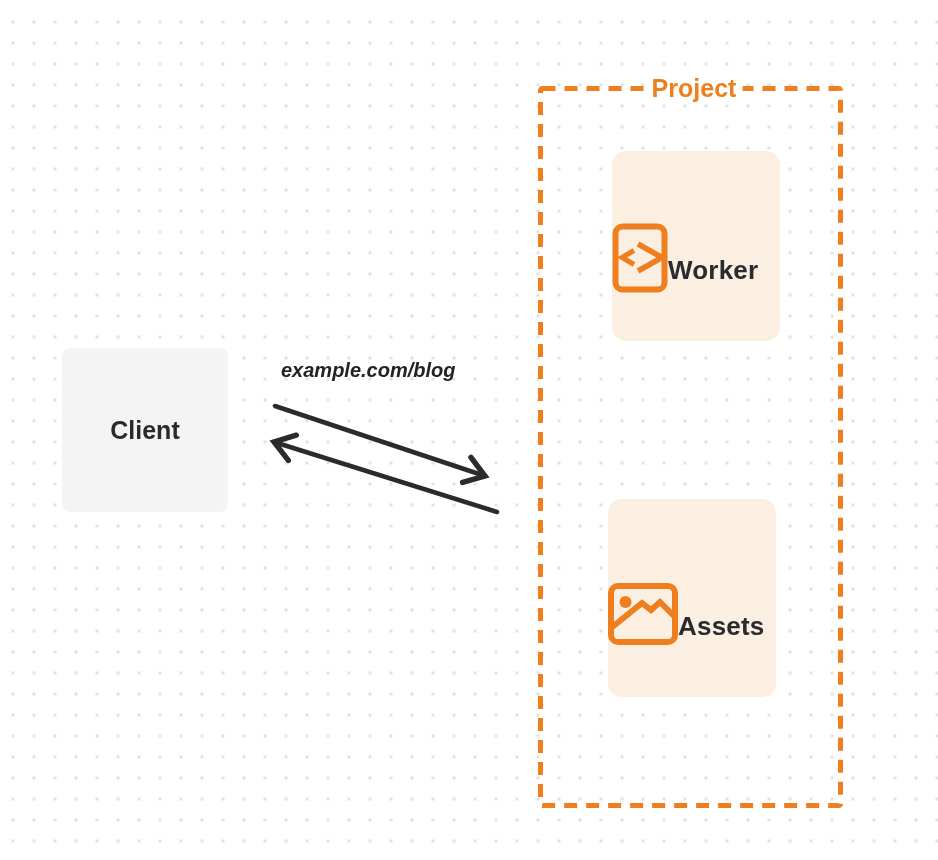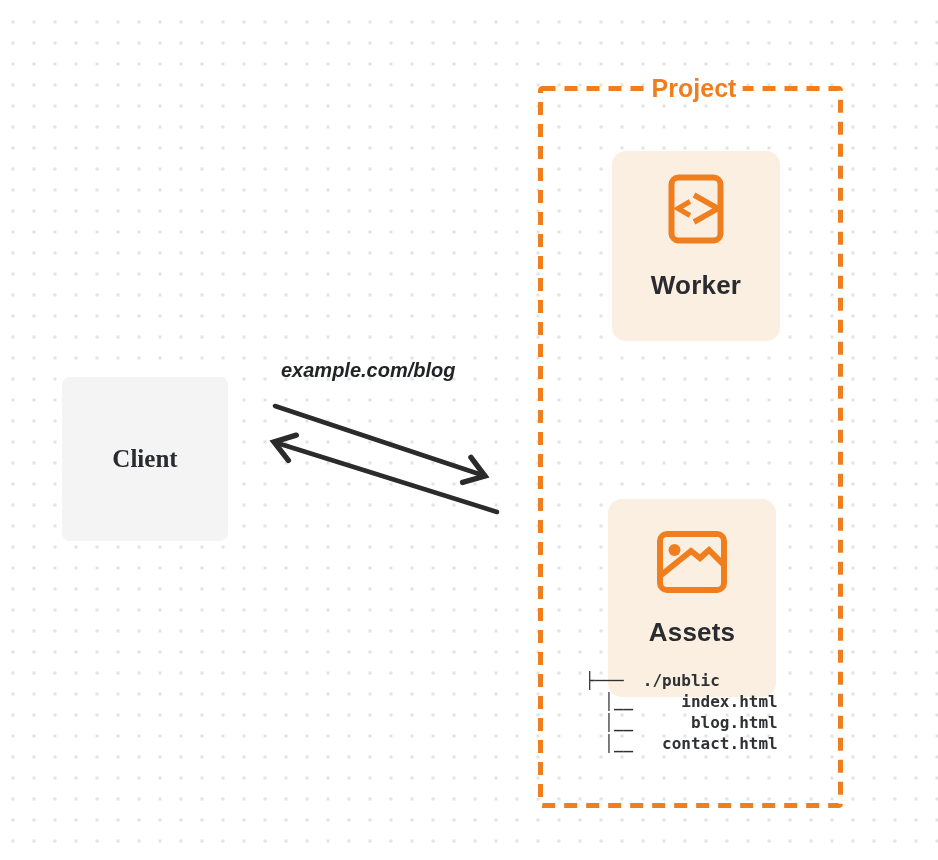--- a/index.html
+++ b/index.html
@@ -35,21 +35,21 @@
     background: #ffffff;
     padding: 0 6px;
     white-space: nowrap;
   }
 
   .card {
     position: absolute;
     background: #fbefe1;
     border-radius: 14px;
     display: flex;
-    flex-direction: column;
+    flex-direction: row;
     align-items: center;
   }
   .card.worker { left: 612px; top: 131px; width: 168px; height: 167px; padding-top: 23px; }
   .card.assets { left: 608px; top: 479px; width: 168px; height: 166px; padding-top: 32px; }
   .card .card-label {
     font-size: 26px;
     font-weight: 700;
     color: #2a2b2e;
     letter-spacing: 0.2px;
   }
@@ -65,29 +65,28 @@
     font-size: 16px;
     line-height: 21px;
     font-weight: 700;
     color: #2f3135;
     white-space: pre;
   }
 
   .client-box {
     position: absolute;
     left: 62px;
-    top: 357px;
+    top: 328px;
     width: 166px;
     height: 164px;
     background: #f4f4f5;
     border-radius: 8px;
     display: flex;
     align-items: center;
     justify-content: center;
-    font-family: Liberation Serif, serif;
   }
   .client-box .card-label {
     font-size: 25px;
     font-weight: 700;
     color: #2a2b2e;
   }
 
   .url-label {
     position: absolute;
     left: 281px;
@@ -131,24 +130,20 @@
 
   <div class="card assets">
     <svg width="70" height="62" viewBox="0 0 70 62" xmlns="http://www.w3.org/2000/svg">
       <rect x="3" y="3" width="64" height="56" rx="7" fill="none" stroke="#ef7f1e" stroke-width="6"></rect>
       <circle cx="17.5" cy="19" r="6" fill="#ef7f1e"></circle>
       <polyline points="3,45 34,20 43,27 52,19 66,33" fill="none" stroke="#ef7f1e" stroke-width="6" stroke-linejoin="miter" stroke-linecap="round"></polyline>
     </svg>
     <div class="card-label">Assets</div>
   </div>
 
-  <pre class="tree">├───  ./public
-  │__     index.html
-  │__      blog.html
-  │__   contact.html</pre>
 
   <div class="client-box">
     <div class="card-label">Client</div>
   </div>
 
   <div class="url-label">example.com/blog</div>
 
 </div>
 
 </body></html>

